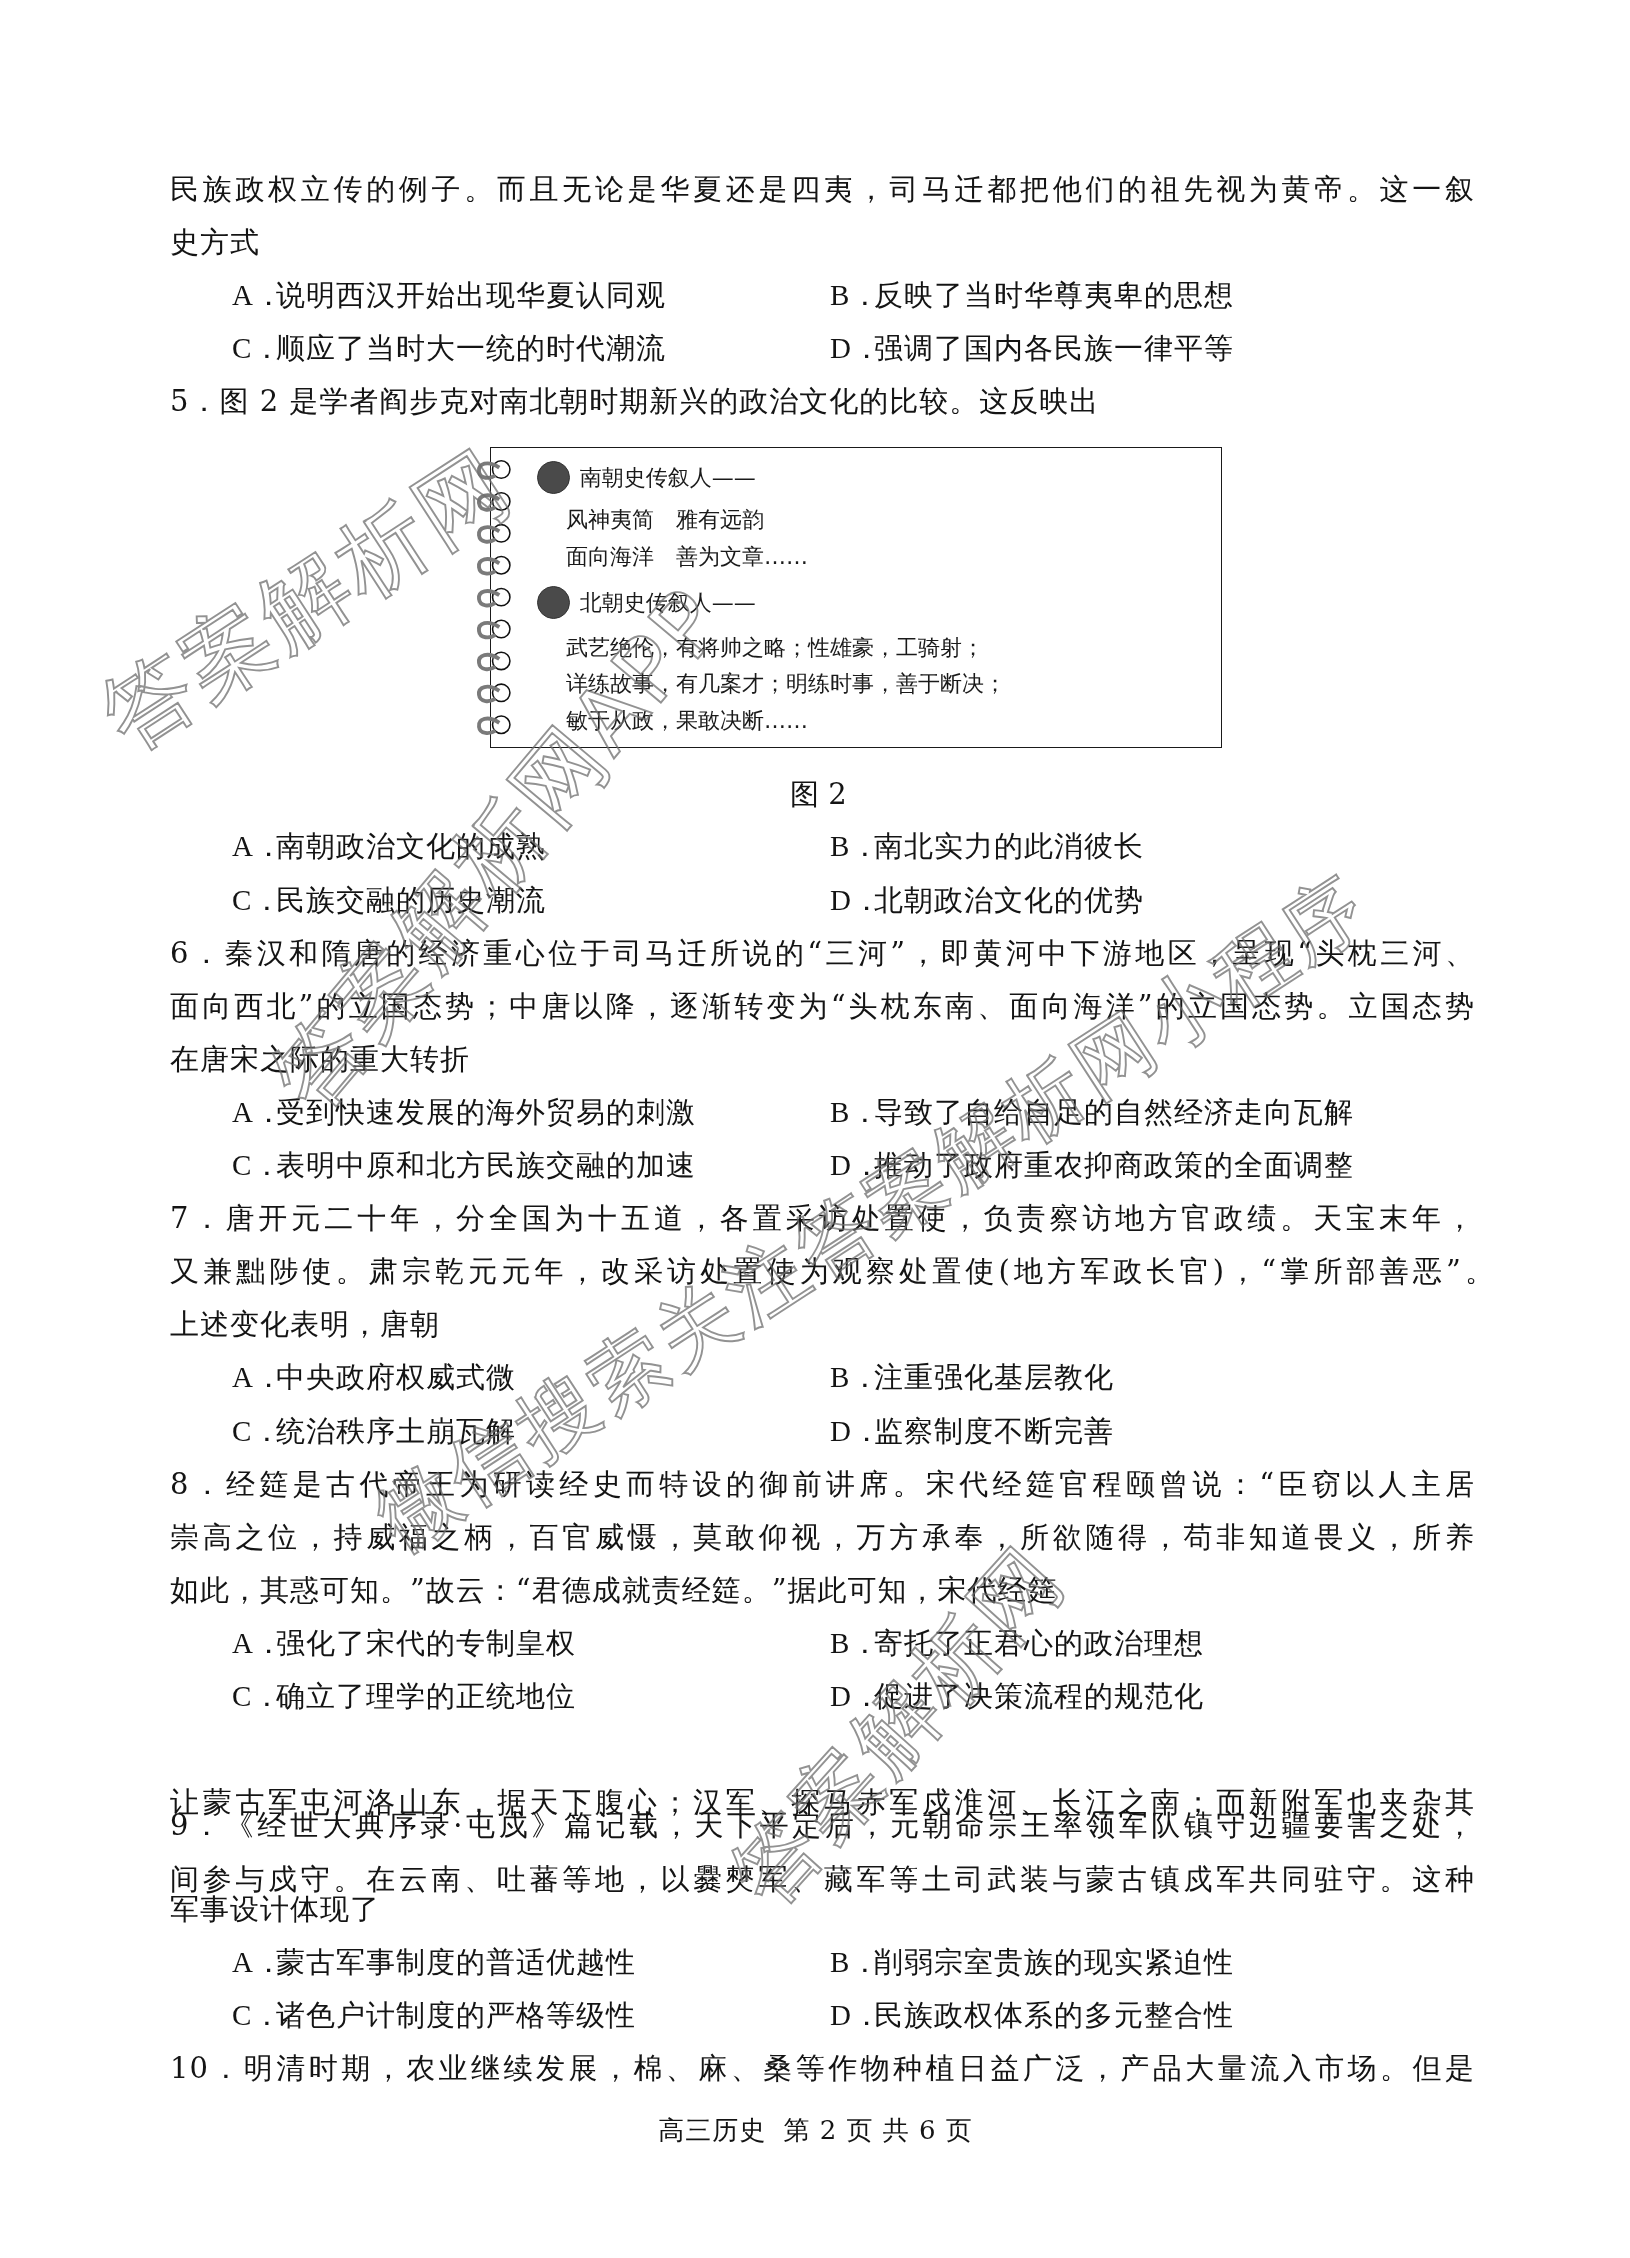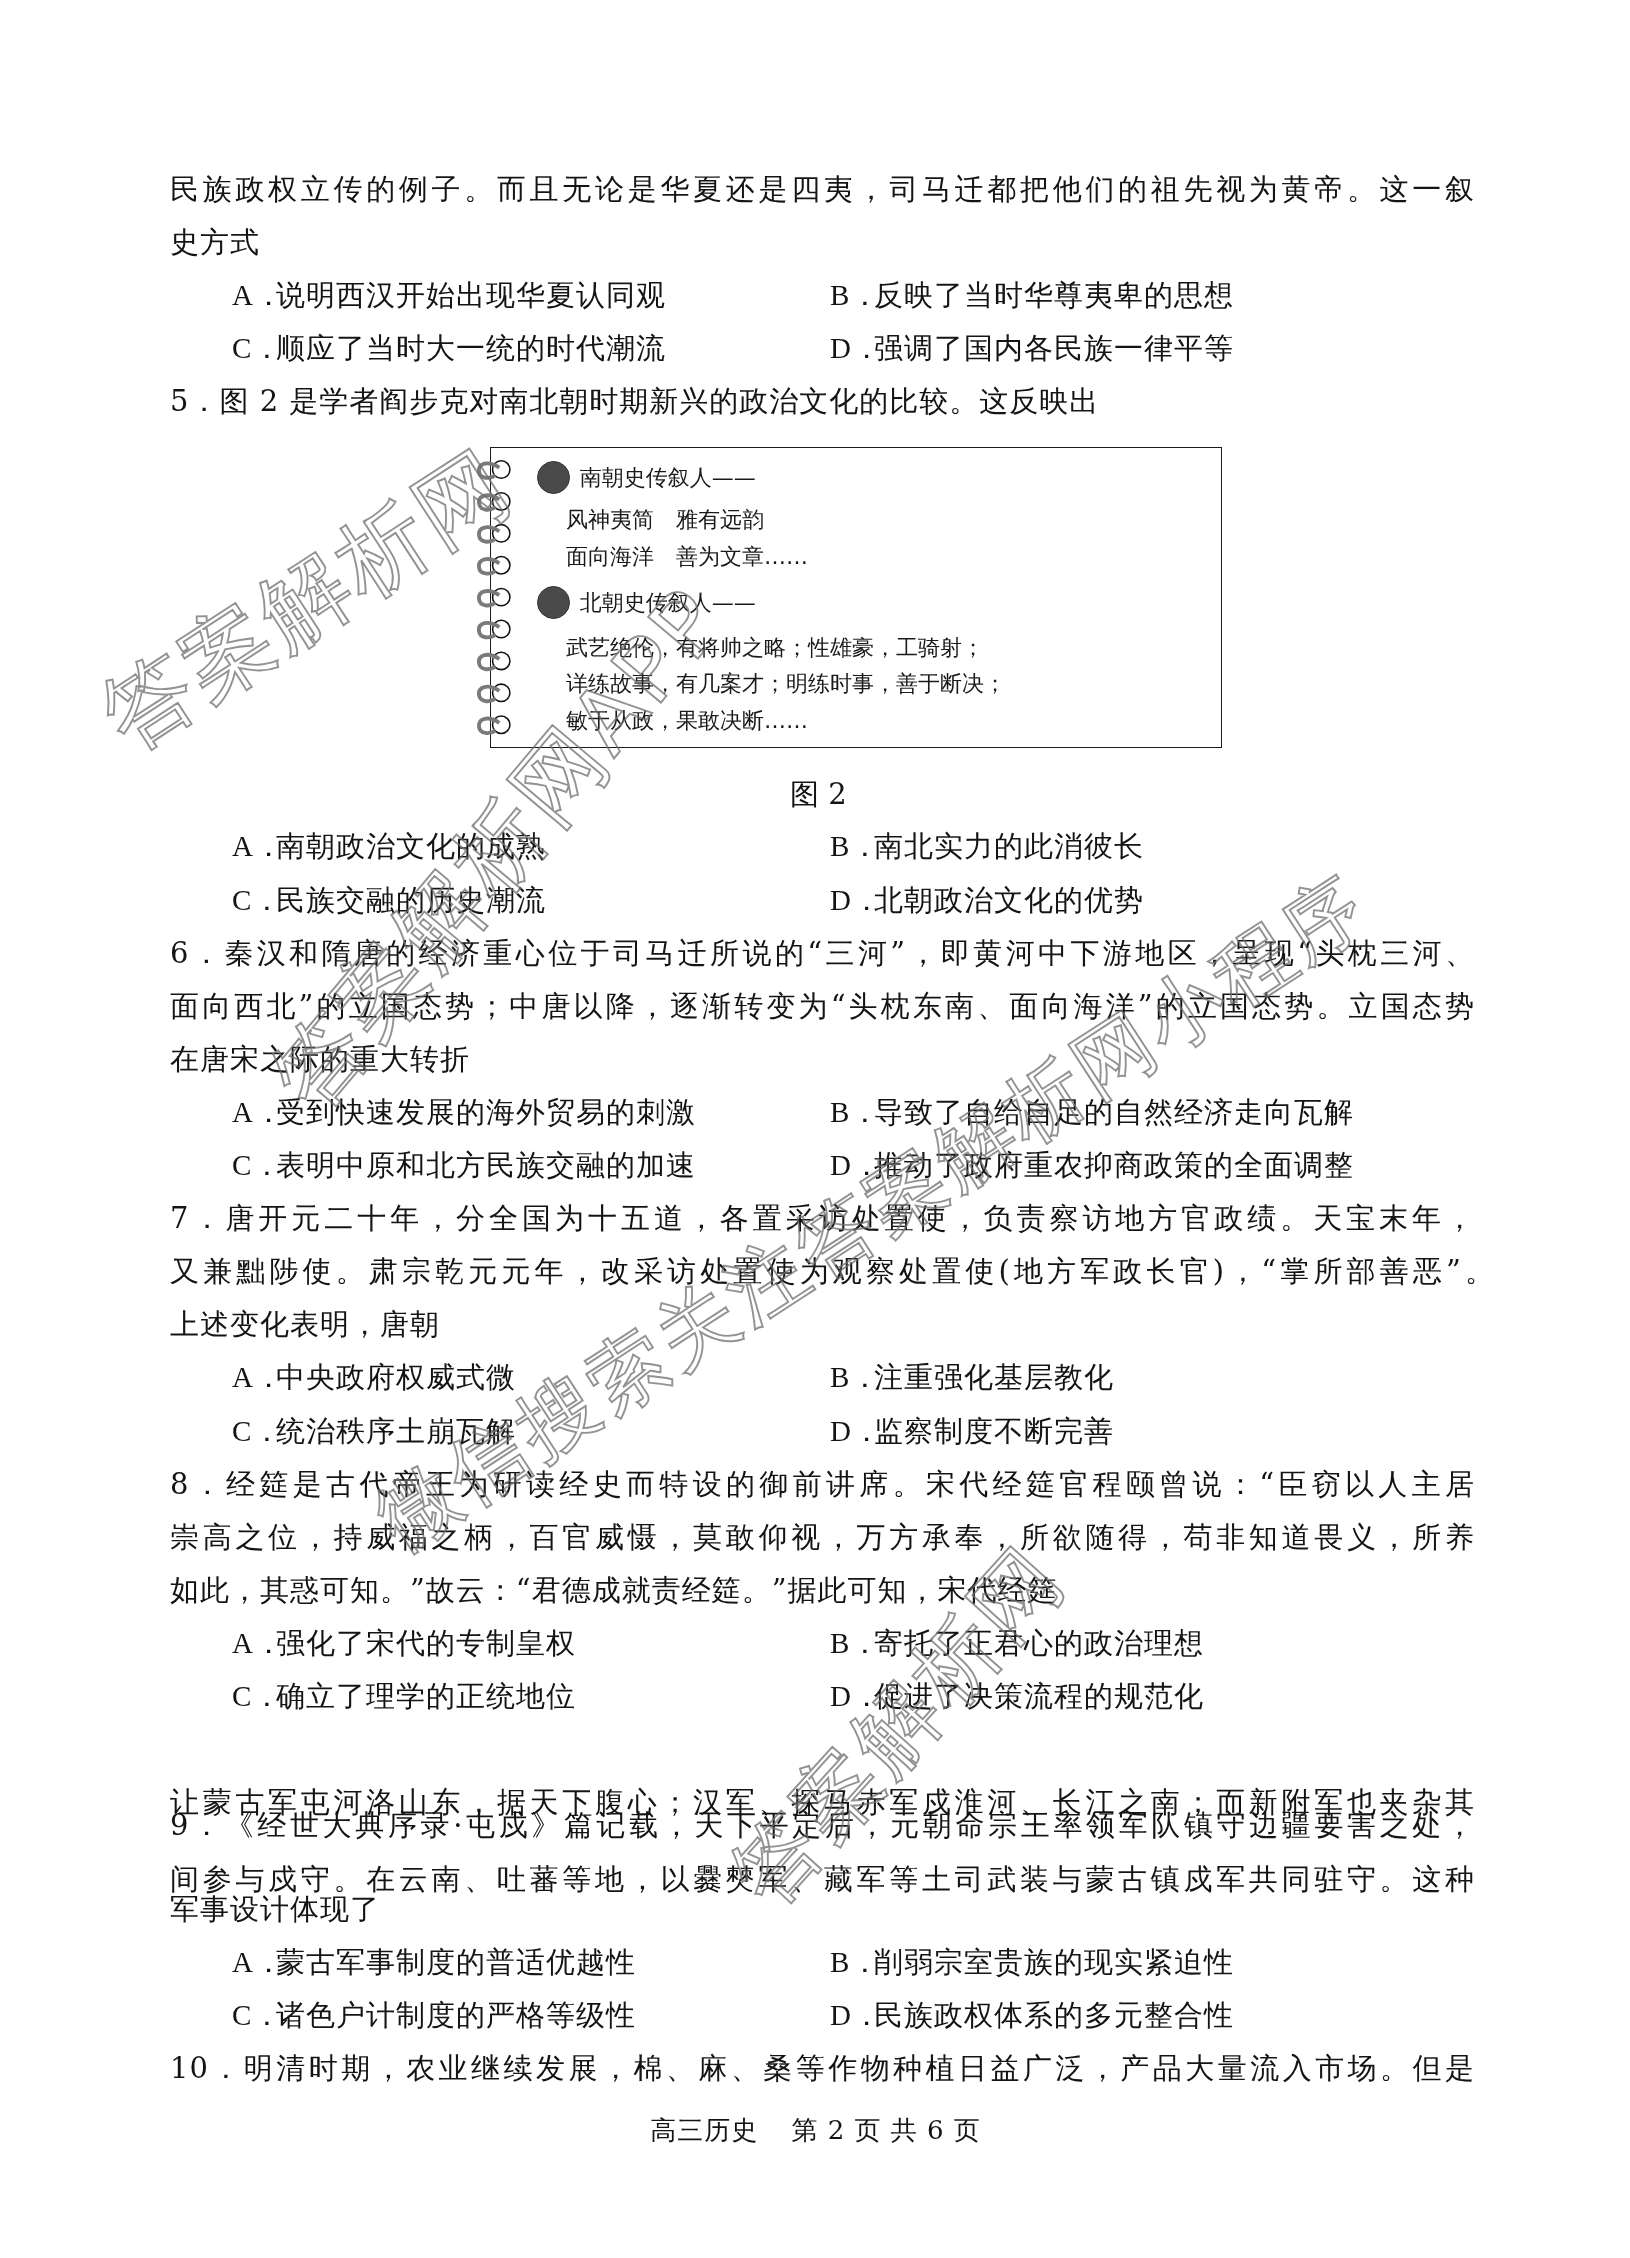--- a/index.html
+++ b/index.html
@@ -18,21 +18,21 @@
       position: absolute; font-size: 29px; line-height: 39px; white-space: nowrap; letter-spacing: 1px;
     }
     .opt .k { display: inline-block; width: 44px; font-family: "Liberation Serif", serif; }
     .optA { left: 232px; }
     .optB { left: 830px; }
     .caption { position: absolute; left: 790px; font-size: 29px; line-height: 39px; }
     .footer {
       position: absolute; top: 2113px; left: 0; width: 1631px; text-align: center;
       font-size: 26px; letter-spacing: 1px;
     }
-    .footer span { margin: 0 12px; }
+    .footer span { margin: 0 4px; }
 
     
     .figure {
       position: absolute; left: 490px; top: 447px; width: 732px; height: 301px;
       border: 1.9px solid #1a1a1a; background: #fff; box-sizing: border-box;
     }
     .spiral { position: absolute; left: -17.4px; top: 7.7px; width: 39px; height: 290px; }
     .fig-row { position: absolute; left: 52px; font-family: "DejaVu Sans", sans-serif; font-size: 22px; line-height: 35px; white-space: nowrap; color: #1a1a1a; }
     .fig-head { left: 46px; display: flex; align-items: center; }
     .dot { width: 31px; height: 31px; border-radius: 50%; background: #4a4a4a; border: 1px solid #333; margin-right: 9.7px; display: inline-block; }

